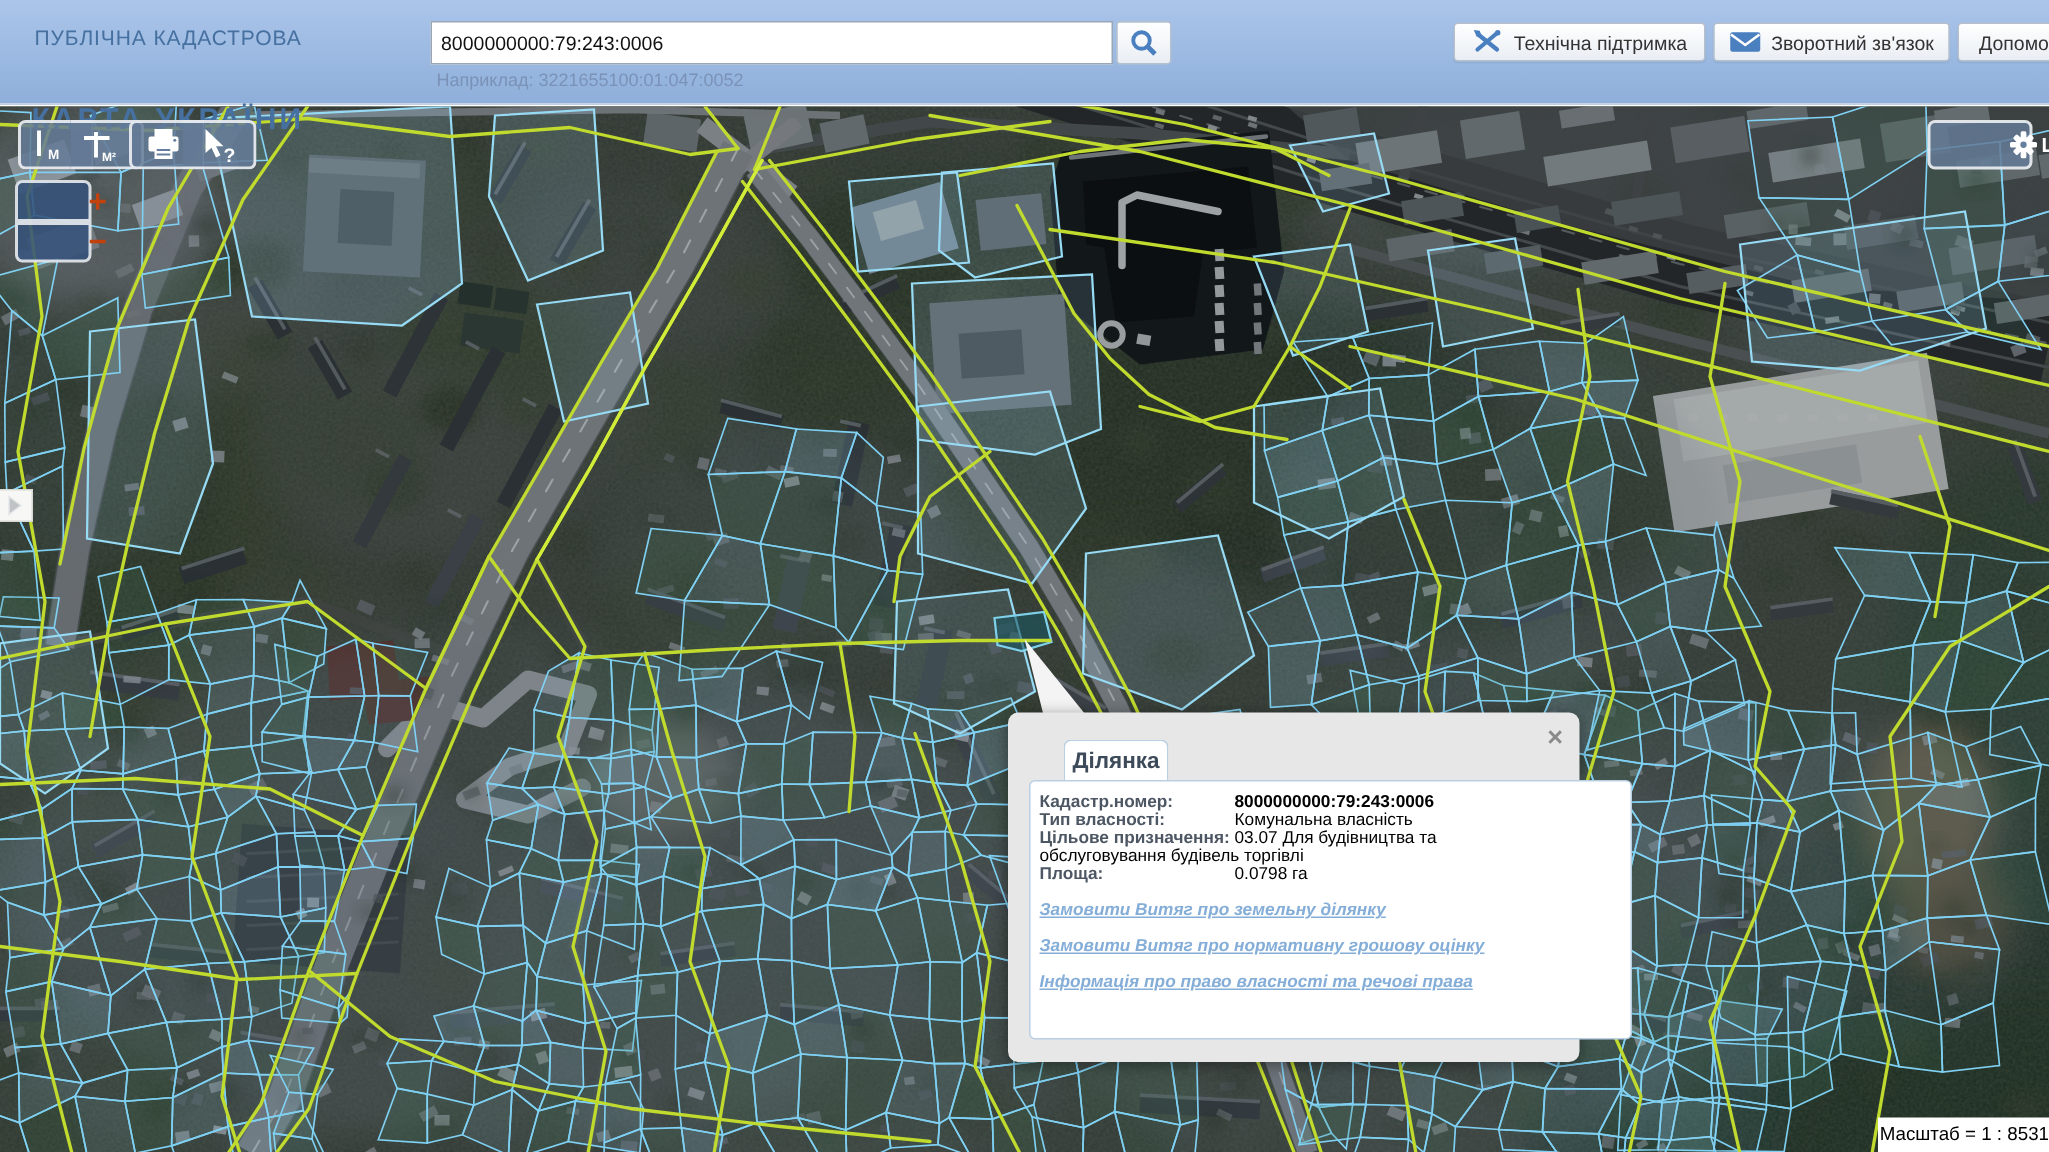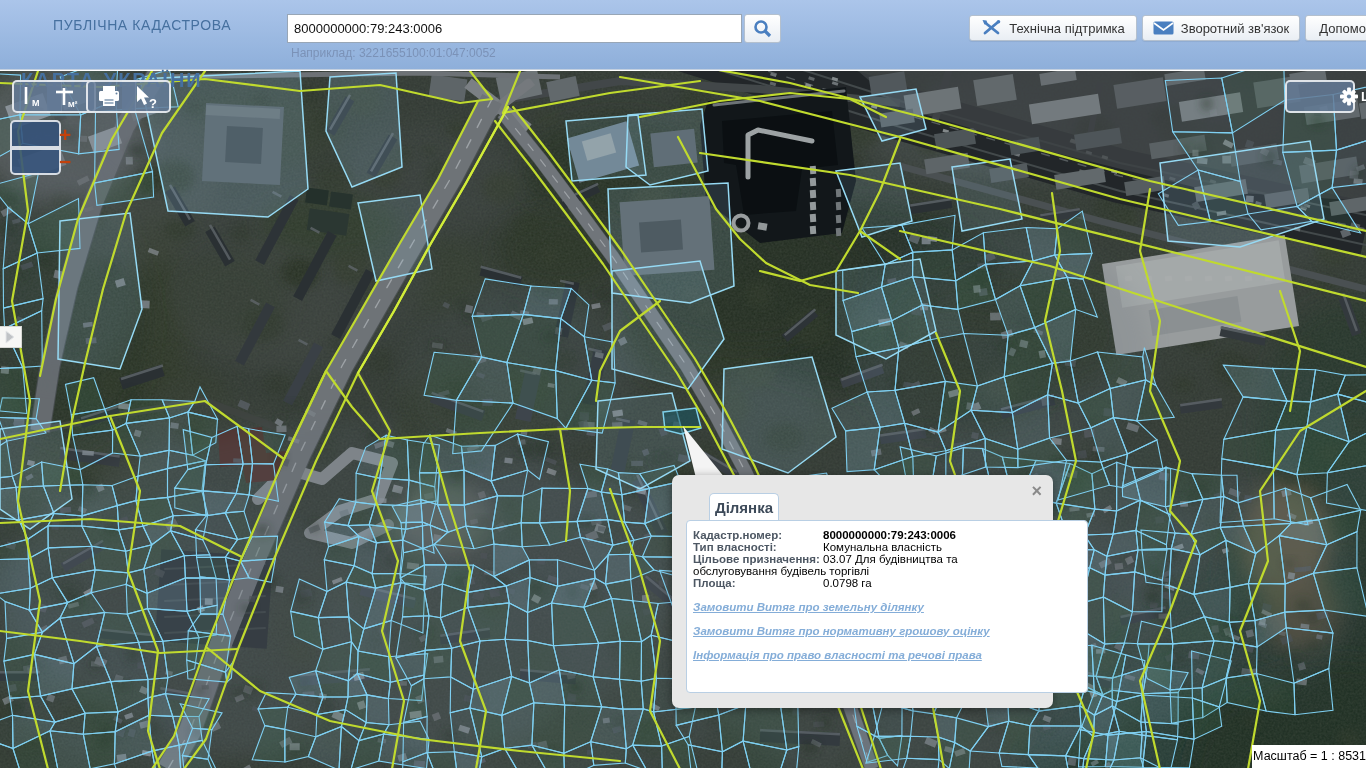--- a/index.html
+++ b/index.html
@@ -1,15 +1,15 @@
 <!DOCTYPE html>
 <html><head><meta charset="utf-8"><style>
 html,body{margin:0;padding:0;width:1366px;height:768px;overflow:hidden;font-family:"Liberation Sans",sans-serif;}
 #hdr{position:absolute;left:0;top:0;width:1366px;height:70px;background:linear-gradient(#abc5ea,#8eafda);border-bottom:1px solid #c2cfdf;box-sizing:border-box;}
-#logo1{position:absolute;left:23px;top:17px;font-size:14px;letter-spacing:0.6px;color:#46709f;margin-left:30px;}
+#logo1{position:absolute;left:23px;top:17px;font-size:14px;letter-spacing:0.6px;color:#46709f;}
 #logo2{position:absolute;left:21px;top:33px;font-size:20px;letter-spacing:2px;color:#46709f;font-weight:bold;margin-top:36px;}
 #srch{position:absolute;left:287px;top:14px;width:441px;height:27px;background:#fff;border:1px solid #98a6b6;font-size:13px;color:#111;padding:0 6px;line-height:28px;}
 #hint{position:absolute;left:291px;top:46px;font-size:12px;color:#7b92b7;}
 .hbtn{position:absolute;top:15px;height:26px;background:linear-gradient(#ffffff,#e9eef4);border:1px solid #b4c0ce;border-radius:3px;color:#333;font-size:13px;line-height:26px;text-align:center;box-shadow:0 1px 1px rgba(0,0,0,0.07);box-sizing:border-box;margin-left:44px;}
 #sbtn{position:absolute;left:744px;top:14px;width:37px;height:29px;background:linear-gradient(#ffffff,#e9eef4);border:1px solid #b4c0ce;border-radius:3px;box-sizing:border-box;}
 #map{position:absolute;left:0;top:71px;width:1366px;height:697px;background:#444c42;}
 .mbtn{position:absolute;background:rgba(100,122,150,0.85);border:2px solid rgba(255,255,255,0.8);border-radius:5px;color:#c2410c;box-sizing:border-box;padding-left:47px;}
 #pop{position:absolute;left:672px;top:475px;width:381px;height:233px;background:#e7e7e7;border-radius:7px;box-shadow:0 2px 10px rgba(0,0,0,0.4);}
 #tab{position:absolute;left:37px;top:18px;width:70px;height:28px;background:#fff;border:1px solid #b9cfe4;border-bottom:none;border-radius:5px 5px 0 0;color:#3d4a59;font-weight:bold;font-size:15px;text-align:center;line-height:28px;box-sizing:border-box;}
 #pbody{position:absolute;left:14px;top:45px;width:402px;height:173px;background:#fff;border:1px solid #b9cfe4;border-radius:4px;font-size:12px;box-sizing:border-box;}

